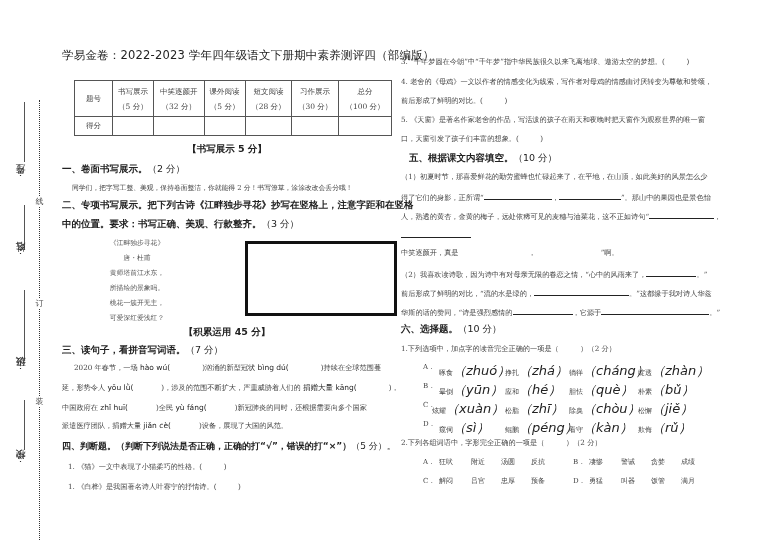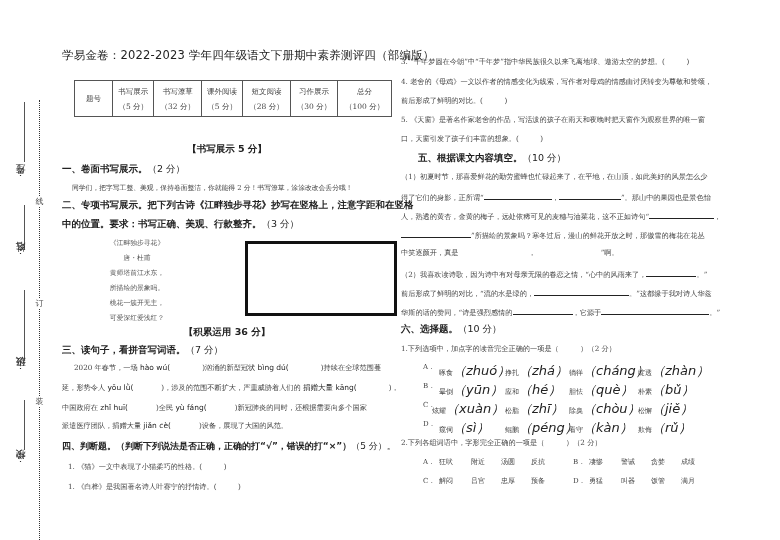--- a/index.html
+++ b/index.html
@@ -65,39 +65,48 @@
 
   <table class="score">
     <tbody>
         <tr class="h">
       <td style="width:38px">题号</td>
       <td>
             <div>书写展示</div>
             <div>（5 分）</div>
           </td>
       <td>
-            <div>书写潦草</div>
+            <div>中笑逐颜开</div>
             <div>（32 分）</div>
           </td>
       <td>
             <div>课外阅读</div>
             <div>（5 分）</div>
           </td>
       <td>
             <div>短文阅读</div>
             <div>（28 分）</div>
           </td>
       <td>
             <div>习作展示</div>
             <div>（30 分）</div>
           </td>
       <td>
             <div>总分</div>
             <div>（100 分）</div>
           </td>
+    </tr>
+    <tr class="s">
+      <td>得分</td>
+      <td></td>
+      <td></td>
+      <td></td>
+      <td></td>
+      <td></td>
+      <td></td>
     </tr>
   </tbody>
     </table>
 
   <div class="sec-banner" style="top:143px">【书写展示 5 分】</div>
 
   <div class="heading" style="top:163px"><span>一、卷面书写展示。</span><span class="pts">（2 分）</span></div>
   <div class="para" style="top:183px;left:10px;font-size:6.8px">同学们，把字写工整、美观，保持卷面整洁，你就能得 2 分！书写潦草，涂涂改改会丢分哦！</div>
 
   <div class="heading" style="top:199px">二、专项书写展示。把下列古诗《江畔独步寻花》抄写在竖格上，注意字距和在竖格</div>
@@ -106,21 +115,21 @@
   <div class="poem">
     <div>《江畔独步寻花》</div>
     <div>唐・杜甫</div>
     <div>黄师塔前江水东，</div>
     <div>所描绘的景象吗。</div>
     <div>桃花一簇开无主，</div>
     <div>可爱深红爱浅红？</div>
   </div>
   <div class="copybox"></div>
 
-  <div class="sec-banner" style="top:326px">【积累运用 36 分】</div>
+  <div class="sec-banner" style="top:326px">【积累运用 45 分】</div>
 
   <div class="heading" style="top:344px"><span>三、读句子，看拼音写词语。</span><span class="pts">（7 分）</span></div>
 
   <div class="para" style="top:363px;left:12px">
     <span>2020 年春节，一场 </span><span class="py">hào wú(</span><span style="display:inline-block;width:32px"></span><span>)</span><span>汹涌的新型冠状 </span><span class="py">bìng dú(</span><span style="display:inline-block;width:32px"></span><span>)</span><span>持续在全球范围蔓</span>
   </div>
   <div class="para" style="top:383px;left:0">
     <span>延，形势令人 </span><span class="py">yōu lǜ(</span><span style="display:inline-block;width:28px"></span><span>)</span><span>，涉及的范围不断扩大，严重威胁着人们的 </span><span class="py">捐赠大量 kāng(</span><span style="display:inline-block;width:32px"></span><span>)</span><span>，</span>
   </div>
   <div class="para" style="top:403px;left:0">
@@ -135,31 +144,31 @@
   <div class="para" style="top:482px;left:6px">1. 《白桦》是我国著名诗人叶赛宁的抒情诗。(　　　)</div>
 </div>
 
 <div class="col right">
   <div class="para" style="top:57px;left:8px">3. “千年梦圆在今朝”中“千年梦”指中华民族很久以来飞离地球、遨游太空的梦想。(　　　)</div>
   <div class="para" style="top:77px;left:8px">4. 老舍的《母鸡》一文以作者的情感变化为线索，写作者对母鸡的情感由讨厌转变为尊敬和赞颂，</div>
   <div class="para" style="top:96px;left:8px">前后形成了鲜明的对比。(　　　)</div>
   <div class="para" style="top:115px;left:8px">5. 《天窗》是著名作家老舍的作品，写活泼的孩子在雨天和夜晚时把天窗作为观察世界的唯一窗</div>
   <div class="para" style="top:134px;left:8px">口，天窗引发了孩子们丰富的想象。(　　　)</div>
 
-  <div class="heading" style="top:152px;left:25px"><span>五、根据课文内容填空。</span><span class="pts">（10 分）</span></div>
+  <div class="heading" style="top:152px;left:16px"><span>五、根据课文内容填空。</span><span class="pts">（10 分）</span></div>
 
   <div class="para" style="top:172px;left:8px">（1）初夏时节，那喜爱鲜花的勤劳蜜蜂也忙碌起来了，在平地，在山顶，如此美好的风景怎么少</div>
   <div class="para" style="top:191px;left:8px">
     <span>得了它们的身影，正所谓“</span><span class="blank" style="width:68px"></span><span>，</span><span class="blank" style="width:62px"></span><span>”。那山中的果园也是景色怡</span>
   </div>
   <div class="para" style="top:210px;left:8px">
     <span>人，熟透的黄杏，金黄的梅子，远处依稀可见的麦穗与油菜花，这不正如诗句“</span><span class="blank" style="width:65px"></span><span>，</span>
   </div>
   <div class="para" style="top:229px;left:8px">
-    <span class="blank" style="width:70px"></span><span>”所描绘的景象吗？寒冬过后，漫山的鲜花开放之时，那傲雪的梅花在花丛</span>
+    <span class="blank" style="width:70px"></span>
   </div>
   <div class="para" style="top:248px;left:8px">
     <span>中笑逐颜开，真是</span><span style="display:inline-block;width:70px"></span><span>，</span><span style="display:inline-block;width:65px"></span><span>”啊。</span>
   </div>
 
   <div class="para" style="top:268px;left:8px">
     <span>（2）我喜欢读诗歌，因为诗中有对母亲无限的眷恋之情，“心中的风雨来了，</span><span class="blank" style="width:50px"></span><span>。”</span>
   </div>
   <div class="para" style="top:287px;left:8px">
     <span>前后形成了鲜明的对比，“流的水是绿的，</span><span class="blank" style="width:95px"></span><span>。”这都缘于我对诗人华兹</span>

